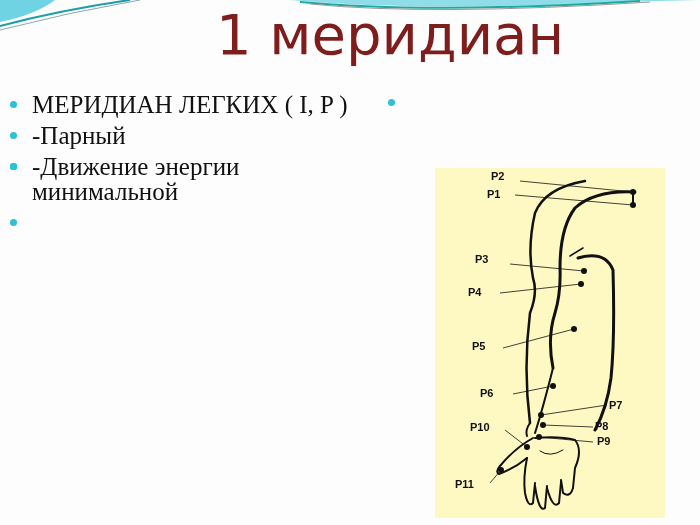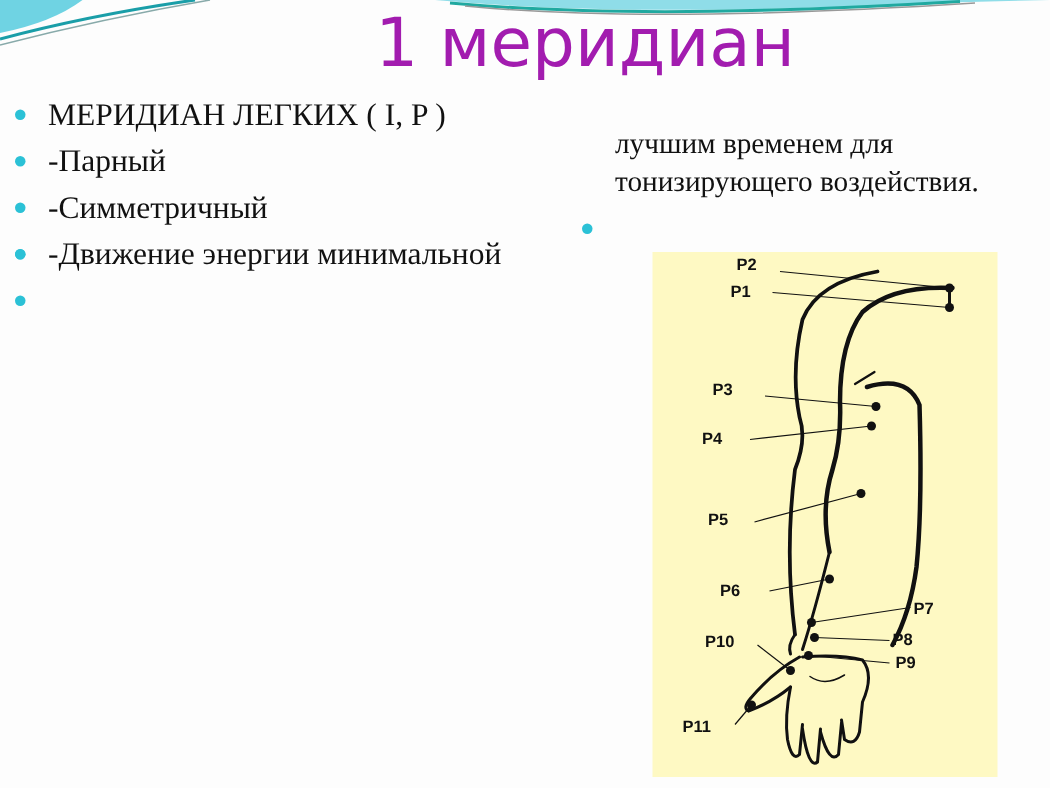--- a/index.html
+++ b/index.html
@@ -6,27 +6,27 @@
   body {
     width: 700px; height: 525px; overflow: hidden; position: relative;
     background: #fdfdfd;
     font-family: "Liberation Serif", "DejaVu Serif", serif;
     color: #111;
   }
   .deco { position: absolute; left: 0; top: 0; width: 700px; height: 60px; }
   .title {
     position: absolute; left: 0; width: 700px; top: 2px; text-align: center;
     font-family: "DejaVu Sans", "Liberation Sans", sans-serif;
-    font-size: 45px; color: #a21caf; letter-spacing: 0px;
+    font-size: 56px; color: #7f1d1d; letter-spacing: 0px;
     padding-left: 80px; box-sizing: border-box;
   }
   ul.left {
-    position: absolute; left: 10px; top: 64px; width: 375px;
+    position: absolute; left: 10px; top: 92px; width: 375px;
     margin: 0; padding: 0; list-style: none;
-    font-size: 21px; line-height: 25px;
+    font-size: 25px; line-height: 25px;
   }
   ul.left li, ul.right li { position: relative; padding-left: 22px; margin-bottom: 6px; }
   ul.left li .bullet, ul.right li .bullet {
     position: absolute; left: 0; top: 9px; width: 7px; height: 7px; border-radius: 50%;
     background: #2bc1d6;
   }
   ul.right {
     position: absolute; left: 388px; top: 84px; width: 312px;
     margin: 0; padding: 0; list-style: none;
     font-size: 19.5px; line-height: 25px;
@@ -45,28 +45,27 @@
   <path d="M290 0 Q420 12 620 2 L700 0 Z" fill="#8fdde8"></path>
   <path d="M300 2 Q430 14 640 1" stroke="#20a9a0" stroke-width="2" fill="none"></path>
   <path d="M310 4 Q430 16 650 2" stroke="#999" stroke-width="1" fill="none"></path>
 </svg>
 
 <div class="title">1 меридиан</div>
 
 <ul class="left">
   <li><span class="bullet"></span><span>МЕРИДИАН ЛЕГКИХ ( I, P )</span></li>
   <li><span class="bullet"></span><span>-Парный</span></li>
-  <li><span class="bullet"></span><span>-Симметричный</span></li>
+  <li><span class="bullet"></span></li>
   <li><span class="bullet"></span></li>
   <li><span class="bullet"></span><span> -Движение энергии минимальной</span></li>
   <li><span class="bullet"></span></li>
 </ul>
 
 <ul class="right">
-  <div class="cont">лучшим временем для тонизирующего воздействия.</div>
   <li style="margin-top:6px"><span class="bullet"></span></li>
 </ul>
 
 <div class="figure">
   <svg width="230" height="350" viewBox="0 0 230 350">
     <g stroke="#111" fill="none" stroke-linecap="round">
 
       <path d="M150 13 Q110 20 100 45 Q92 80 98 110 Q103 125 95 145 Q88 200 95 255" stroke-width="2.5"></path>
       <path d="M200 24 Q160 22 140 40 Q125 60 125 100 Q126 125 120 145 Q112 170 118 200" stroke-width="3"></path>
       <path d="M135 88 L148 80" stroke-width="1.5"></path>

